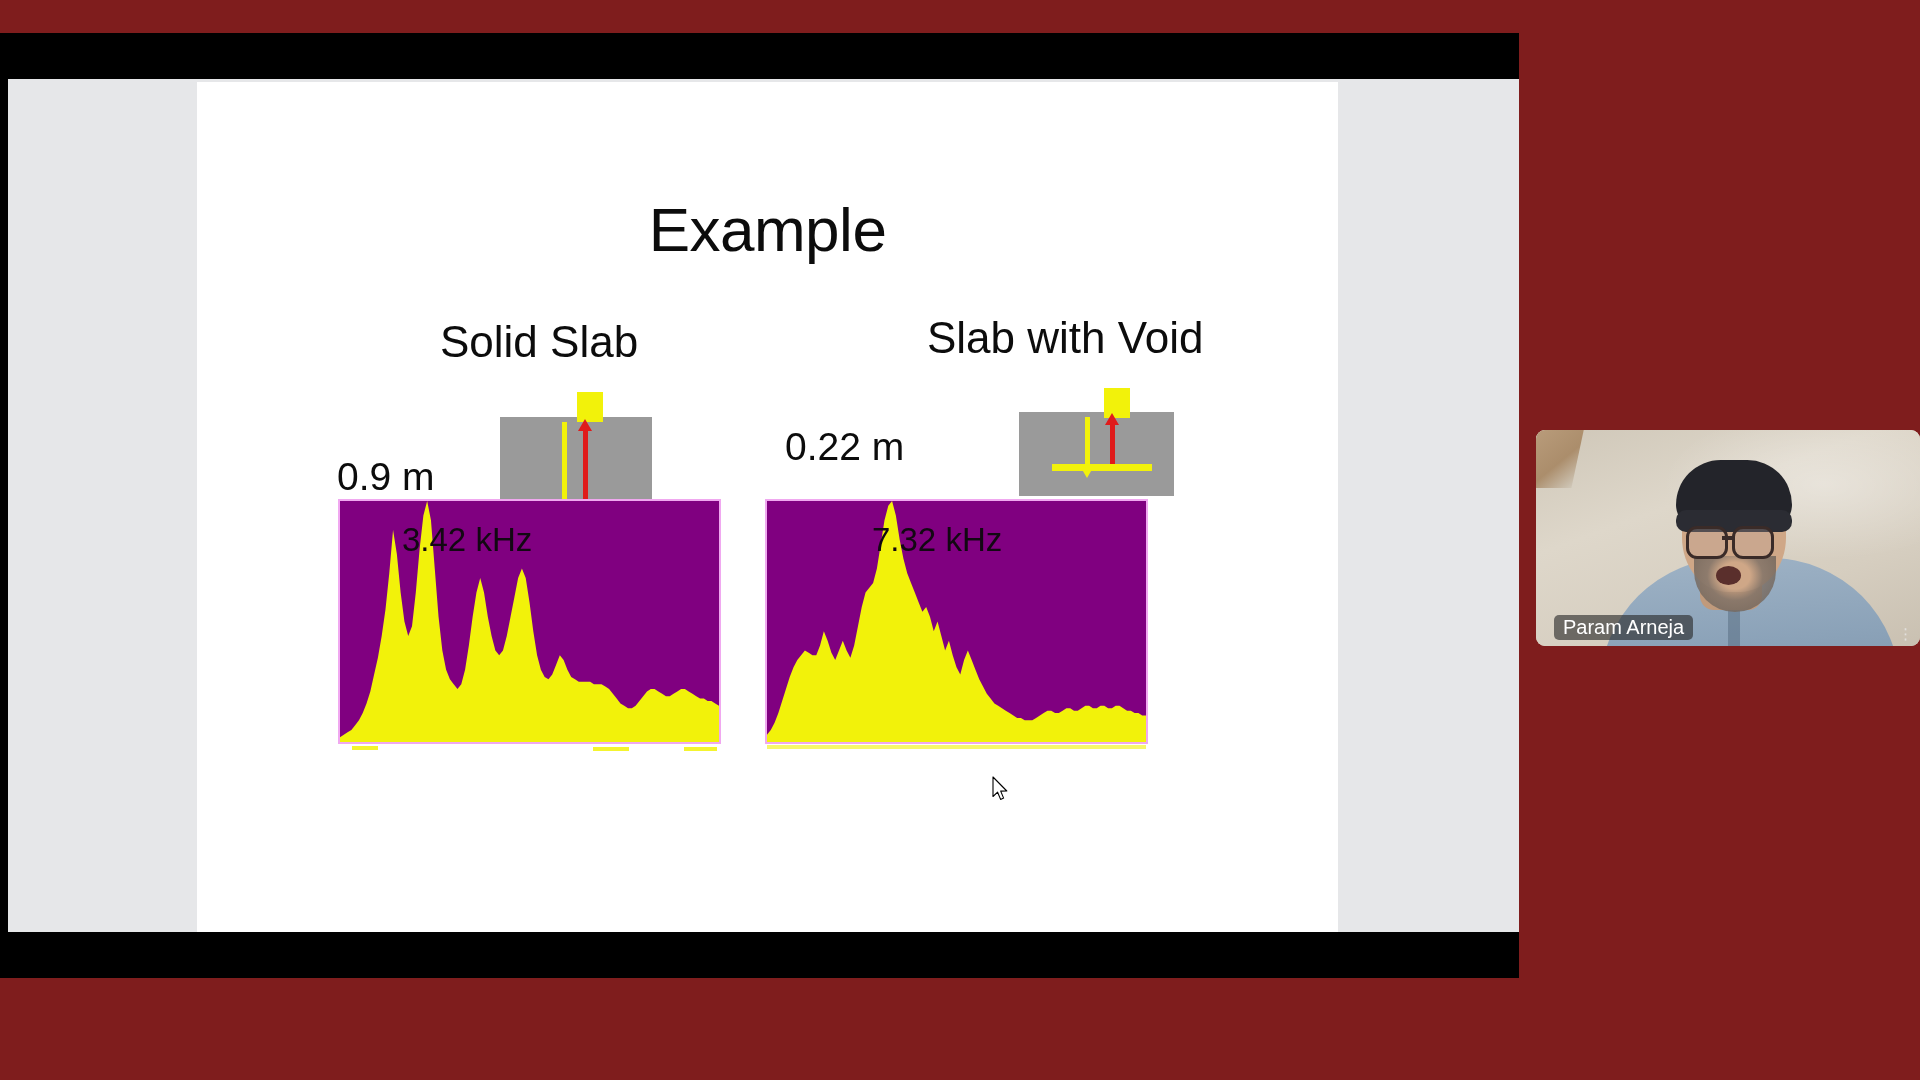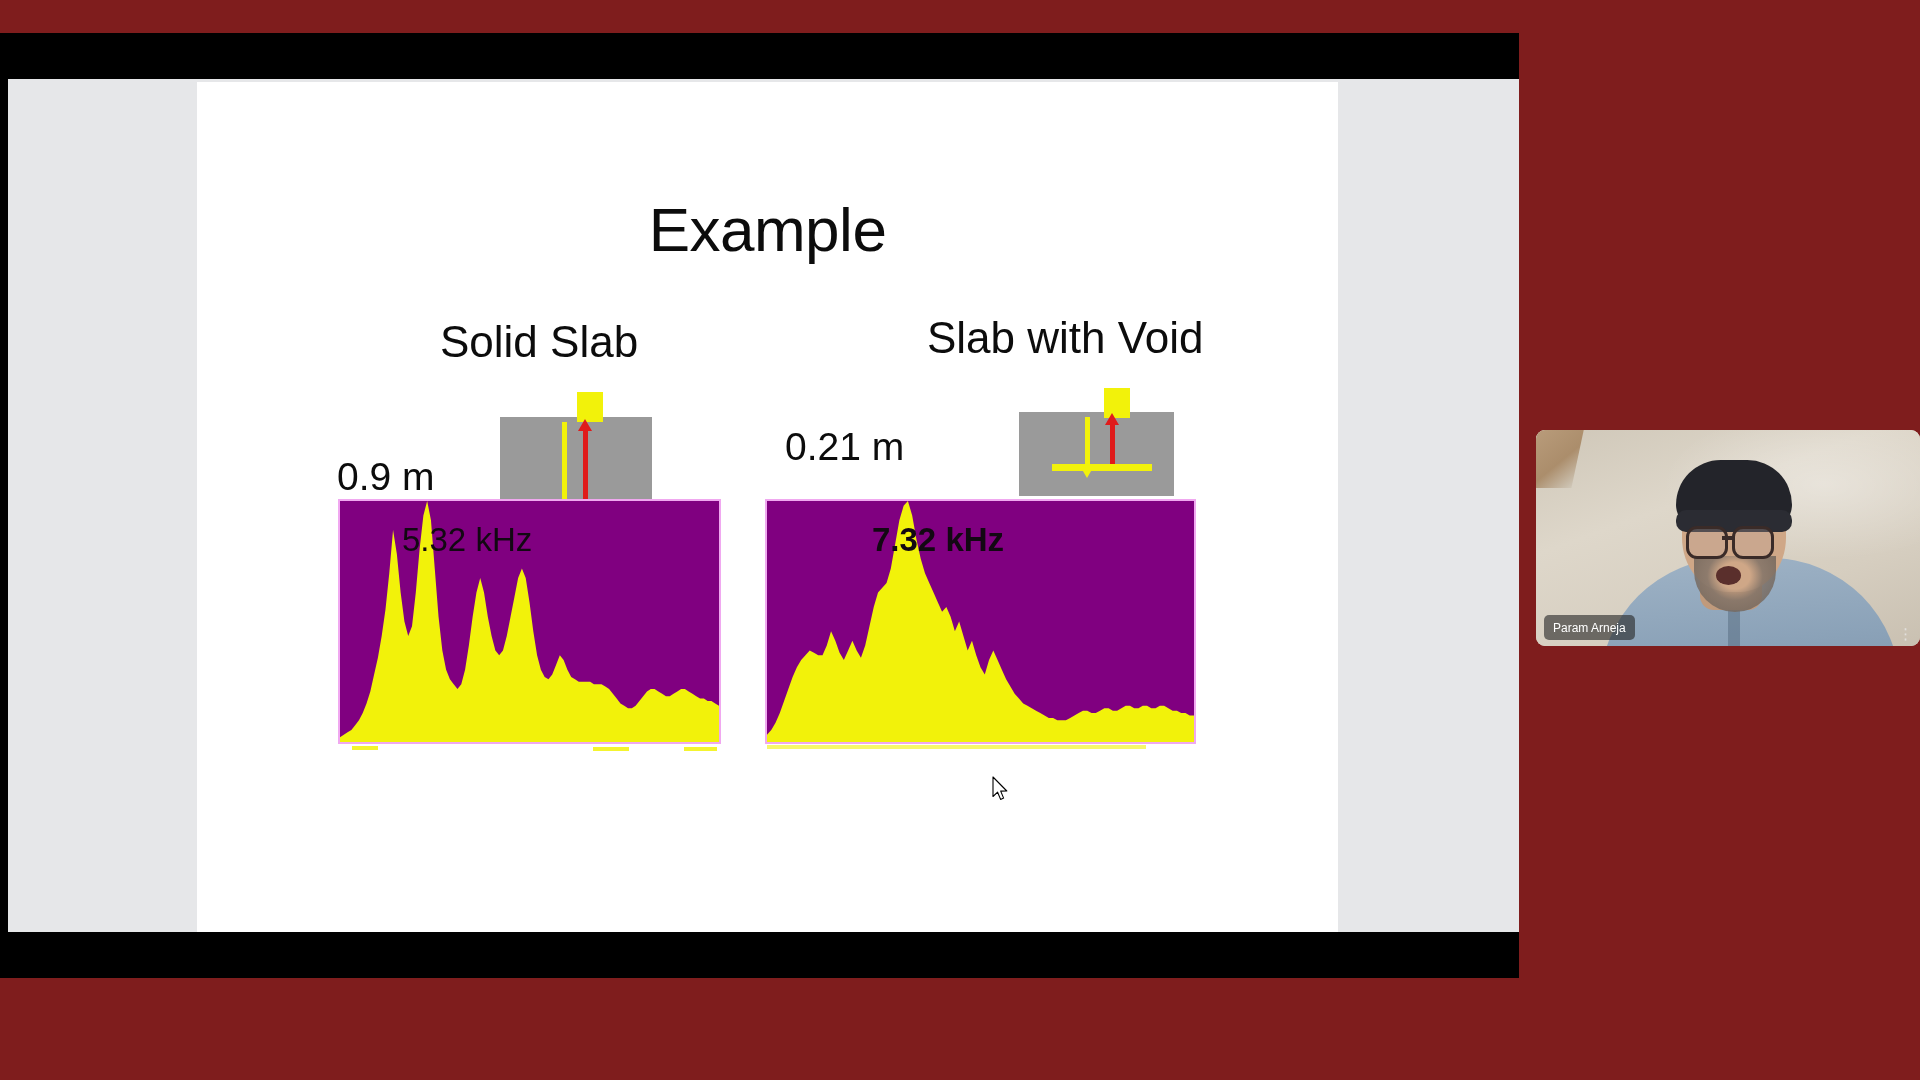--- a/index.html
+++ b/index.html
@@ -136,21 +136,21 @@
   .chart {
     position: absolute;
     top: 417px;
     height: 245px;
     background: #800080;
     border: 2px solid #f0a8f0;
     box-sizing: border-box;
     overflow: visible;
   }
   .chart.left  { left: 141px; width: 383px; }
-  .chart.right { left: 568px; width: 431px; font-weight: bold; }
+  .chart.right { left: 568px; width: 383px; }
 
   .chart-label {
     position: absolute;
     top: 22px;
     font-size: 33px; line-height: 1;
     color: #120812;
     white-space: nowrap;
     z-index: 3;
   }
   .chart.left  .chart-label { left: 62px; }
@@ -262,28 +262,28 @@
   }
   .v-beard {
     position: absolute;
     left: 158px; top: 126px;
     width: 82px; height: 56px;
     background: radial-gradient(ellipse at 50% 35%, rgba(120,105,95,0) 26%, rgba(125,112,102,0.8) 48%, rgba(110,98,88,0.92) 100%);
     border-radius: 0 0 46px 46px;
   }
   .v-nametag {
     position: absolute;
-    left: 8px; bottom: 6px;
+    left: 18px; bottom: 6px;
     height: 25px;
     padding: 0 9px;
     display: flex; align-items: center;
     background: rgba(40,40,40,0.62);
     border-radius: 5px;
     color: #ffffff;
-    font-size: 12px;
+    font-size: 20px;
     font-family: "Liberation Sans", sans-serif;
     white-space: nowrap;
   }
   .v-more {
     position: absolute;
     right: 7px; bottom: 7px;
     color: #e8e8e8;
     font-size: 15px;
     line-height: 10px;
     letter-spacing: 0;
@@ -309,38 +309,38 @@
   <div class="share-content">
 
     <div class="slide">
 
       <div class="slide-title">Example</div>
 
       <div class="col-title left">Solid Slab</div>
       <div class="col-title right">Slab with Void</div>
 
       <div class="depth-label left">0.9 m</div>
-      <div class="depth-label right">0.21 m</div>
+      <div class="depth-label right">0.22 m</div>
 
       <div class="slab left"></div>
       <div class="transducer left"></div>
       <div class="arr-y left"></div>
       <div class="arr-r left"></div>
 
       <div class="slab right"></div>
       <div class="transducer right"></div>
       <div class="arr-y right"></div>
       <div class="arr-r right"></div>
       <div class="void-line"></div>
 
       <div class="chart left">
         <svg viewBox="0 0 100 100" preserveAspectRatio="none">
           <path id="spectrum-path-0" fill="#f2f20a" d="M 0.000 100 L 0.000 98.000 L 1.000 97.000 L 2.000 96.000 L 3.000 95.000 L 4.000 93.000 L 5.000 91.000 L 6.000 88.000 L 7.000 84.000 L 8.000 79.000 L 9.000 72.000 L 10.000 65.000 L 11.000 56.000 L 12.000 45.000 L 13.000 30.000 L 14.000 12.000 L 15.000 22.000 L 16.000 38.000 L 17.000 50.000 L 18.000 56.000 L 19.000 52.000 L 20.000 38.000 L 21.000 20.000 L 22.000 6.000 L 23.000 0.000 L 24.000 8.000 L 25.000 28.000 L 26.000 48.000 L 27.000 62.000 L 28.000 70.000 L 29.000 74.000 L 30.000 76.000 L 31.000 78.000 L 32.000 76.000 L 33.000 70.000 L 34.000 60.000 L 35.000 48.000 L 36.000 38.000 L 37.000 32.000 L 38.000 38.000 L 39.000 48.000 L 40.000 56.000 L 41.000 62.000 L 42.000 64.000 L 43.000 62.000 L 44.000 56.000 L 45.000 48.000 L 46.000 40.000 L 47.000 32.000 L 48.000 28.000 L 49.000 32.000 L 50.000 42.000 L 51.000 54.000 L 52.000 64.000 L 53.000 70.000 L 54.000 73.000 L 55.000 74.000 L 56.000 72.000 L 57.000 68.000 L 58.000 64.000 L 59.000 66.000 L 60.000 70.000 L 61.000 73.000 L 62.000 74.000 L 63.000 75.000 L 64.000 75.000 L 65.000 75.000 L 66.000 75.000 L 67.000 76.000 L 68.000 76.000 L 69.000 76.000 L 70.000 77.000 L 71.000 78.000 L 72.000 80.000 L 73.000 82.000 L 74.000 84.000 L 75.000 85.000 L 76.000 86.000 L 77.000 86.000 L 78.000 85.000 L 79.000 83.000 L 80.000 81.000 L 81.000 79.000 L 82.000 78.000 L 83.000 78.000 L 84.000 79.000 L 85.000 80.000 L 86.000 81.000 L 87.000 81.000 L 88.000 80.000 L 89.000 79.000 L 90.000 78.000 L 91.000 78.000 L 92.000 79.000 L 93.000 80.000 L 94.000 81.000 L 95.000 82.000 L 96.000 82.000 L 97.000 83.000 L 98.000 83.000 L 99.000 84.000 L 100.000 85.000 L 100.000 100 Z"></path>
         </svg>
-        <div class="chart-label">5.32 kHz</div>
+        <div class="chart-label">3.42 kHz</div>
       </div>
       <div class="chart-artifact" style="left:155px; top:664px; width:26px;"></div>
       <div class="chart-artifact" style="left:396px; top:665px; width:36px;"></div>
       <div class="chart-artifact" style="left:487px; top:665px; width:33px;"></div>
 
       <div class="chart right">
         <svg viewBox="0 0 100 100" preserveAspectRatio="none">
           <path id="spectrum-path-1" fill="#f2f20a" d="M 0.000 100 L 0.000 97.000 L 1.000 95.000 L 2.000 92.000 L 3.000 88.000 L 4.000 83.000 L 5.000 78.000 L 6.000 73.000 L 7.000 69.000 L 8.000 66.000 L 9.000 64.000 L 10.000 62.000 L 11.000 63.000 L 12.000 64.000 L 13.000 64.000 L 14.000 60.000 L 15.000 54.000 L 16.000 58.000 L 17.000 63.000 L 18.000 66.000 L 19.000 62.000 L 20.000 58.000 L 21.000 62.000 L 22.000 65.000 L 23.000 60.000 L 24.000 52.000 L 25.000 44.000 L 26.000 38.000 L 27.000 36.000 L 28.000 34.000 L 29.000 28.000 L 30.000 18.000 L 31.000 8.000 L 32.000 2.000 L 33.000 0.000 L 34.000 6.000 L 35.000 16.000 L 36.000 24.000 L 37.000 30.000 L 38.000 34.000 L 39.000 38.000 L 40.000 42.000 L 41.000 46.000 L 42.000 44.000 L 43.000 48.000 L 44.000 54.000 L 45.000 50.000 L 46.000 56.000 L 47.000 62.000 L 48.000 58.000 L 49.000 64.000 L 50.000 69.000 L 51.000 72.000 L 52.000 66.000 L 53.000 62.000 L 54.000 66.000 L 55.000 70.000 L 56.000 74.000 L 57.000 77.000 L 58.000 80.000 L 59.000 82.000 L 60.000 84.000 L 61.000 85.000 L 62.000 86.000 L 63.000 87.000 L 64.000 88.000 L 65.000 89.000 L 66.000 90.000 L 67.000 90.000 L 68.000 91.000 L 69.000 91.000 L 70.000 91.000 L 71.000 90.000 L 72.000 89.000 L 73.000 88.000 L 74.000 87.000 L 75.000 87.000 L 76.000 88.000 L 77.000 88.000 L 78.000 87.000 L 79.000 86.000 L 80.000 86.000 L 81.000 87.000 L 82.000 87.000 L 83.000 86.000 L 84.000 85.000 L 85.000 85.000 L 86.000 86.000 L 87.000 86.000 L 88.000 85.000 L 89.000 85.000 L 90.000 86.000 L 91.000 86.000 L 92.000 85.000 L 93.000 85.000 L 94.000 86.000 L 95.000 87.000 L 96.000 87.000 L 97.000 88.000 L 98.000 88.000 L 99.000 89.000 L 100.000 89.000 L 100.000 100 Z"></path>
         </svg>
         <div class="chart-label">7.32 kHz</div>

